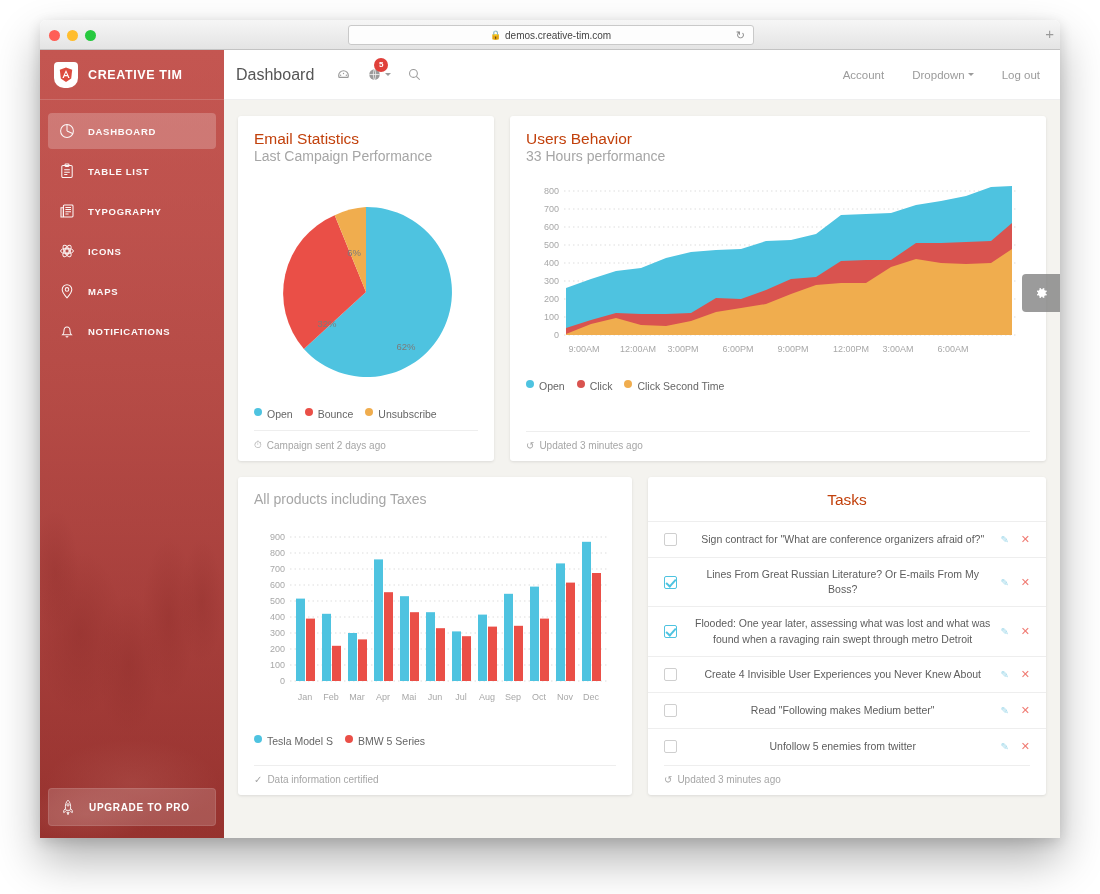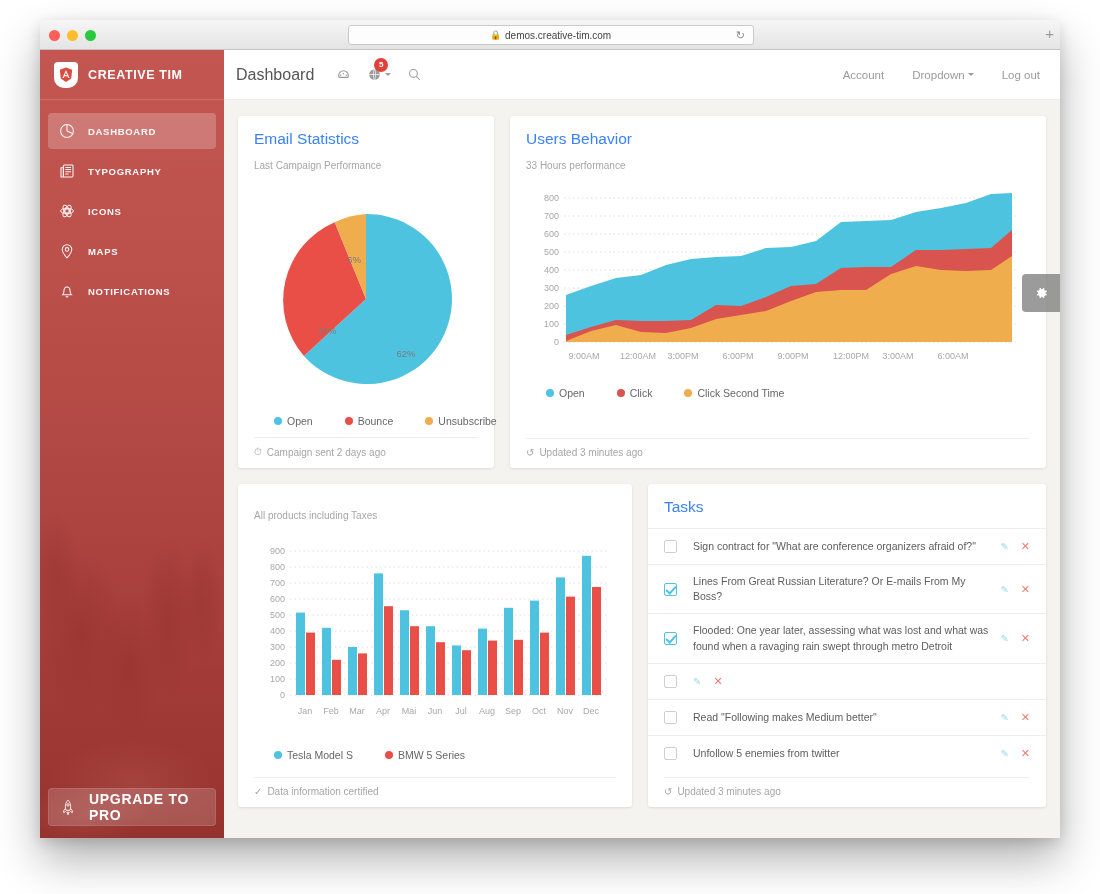--- a/index.html
+++ b/index.html
@@ -86,21 +86,21 @@
       radial-gradient(ellipse 90px 40px at 25% 97%, rgba(232,165,158,0.28), transparent 70%),
       linear-gradient(180deg,
         #c45651 0%, #c15550 26%, #bb4f4a 46%,
         #b14744 62%, #a73f3c 78%, #9d3734 92%, #97332f 100%);
   }
   #sidebar-photo::after {
     content: "";
     position: absolute; inset: 0;
     background: linear-gradient(180deg, rgba(196,86,81,0.55), rgba(150,50,46,0.55));
   }
-  #sidebar-inner { position: relative; z-index: 2; height: 100%; }
+  #sidebar-inner { position: relative; z-index: 2; height: 100%; text-align: center; }
 
   #brand {
     height: 50px;
     display: flex; align-items: center;
     padding: 0 14px;
     border-bottom: 1px solid rgba(255,255,255,0.16);
   }
   #brand-logo {
     width: 24px; height: 26px;
     background: #ffffff;
@@ -144,21 +144,21 @@
     left: 8px; right: 8px; bottom: 12px;
     height: 38px;
     background: rgba(255,255,255,0.17);
     border: 1px solid rgba(255,255,255,0.10);
     border-radius: 4px;
     display: flex; align-items: center; padding: 0 6px;
     cursor: pointer;
     z-index: 3;
   }
   #upgrade-label {
-    color: #fff; font-size: 14px; font-weight: bold;
+    color: #fff; font-size: 10px; font-weight: bold;
     letter-spacing: 0.7px; margin-left: 8px;
   }
 
   
   #main { flex: 1; display: flex; flex-direction: column; min-width: 0; }
 
   #topnav {
     height: 50px;
     background: #ffffff;
     display: flex; align-items: center;
@@ -197,33 +197,33 @@
   .row { display: flex; gap: 16px; }
   .row + .row { margin-top: 16px; }
 
   .card {
     background: #fff;
     border-radius: 3px;
     box-shadow: 0 1px 3px rgba(0,0,0,0.10);
     display: flex; flex-direction: column;
   }
   .card-head { padding: 14px 16px 4px 16px; }
-  .card-title { font-size: 15.5px; color: #3b82f6; font-weight: normal; }
-  .card-sub { font-size: 10px; color: #a6a6a6; margin-top: 12px; }
+  .card-title { font-size: 15.5px; color: #c2410c; font-weight: normal; }
+  .card-sub { font-size: 14px; color: #a6a6a6; margin-top: 0; }
   .card-body { flex: 1; padding: 0 16px; position: relative; }
   .card-foot {
     margin: 0 16px;
     border-top: 1px solid #eeeeee;
     padding: 8px 0 10px 0;
     font-size: 10px; color: #a6a6a6;
     display: flex; align-items: center; gap: 5px;
   }
 
   .legend { display: flex; gap: 12px; align-items: center; padding: 6px 0 10px 0; }
-  .legend-item { display: flex; align-items: center; gap: 5px; font-size: 10.5px; color: #666; margin-left: 20px; }
+  .legend-item { display: flex; gap: 5px; font-size: 10.5px; color: #666; }
   .dot { width: 8px; height: 8px; border-radius: 50%; display: inline-block; }
 
   
   .axlabel { font-family: "Liberation Sans", sans-serif; font-size: 9px; fill: #a8a8a8; }
   .pielabel { font-family: "Liberation Sans", sans-serif; font-size: 9.5px; fill: #7b7b7b; }
 
   
   #tasks-list { border-top: 1px solid #eeeeee; }
   .task-row {
     display: flex; align-items: center;
@@ -304,20 +304,30 @@
 
         <ul id="nav">
           <li class="nav-item active">
             <span class="nav-icon">
               <svg width="16" height="16" viewBox="0 0 20 20" fill="none" stroke="#fff" stroke-width="1.3">
                 <circle cx="10" cy="10" r="8"></circle>
                   <path d="M10 10 L10 2 M10 10 L17 13"></path>
               </svg>
             </span>
             <span class="nav-label">DASHBOARD</span>
+          </li>
+          <li class="nav-item">
+            <span class="nav-icon">
+              <svg width="16" height="16" viewBox="0 0 20 20" fill="none" stroke="#fff" stroke-width="1.3">
+                <rect x="3.5" y="3" width="13" height="15" rx="1.5"></rect>
+                <rect x="7.5" y="1.2" width="5" height="3" rx="1"></rect>
+                <path d="M6.5 8.5h7M6.5 11.5h7M6.5 14.5h4"></path>
+              </svg>
+            </span>
+            <span class="nav-label">TABLE LIST</span>
           </li>
           <li class="nav-item">
             <span class="nav-icon">
               <svg width="16" height="16" viewBox="0 0 20 20" fill="none" stroke="#fff" stroke-width="1.3">
                 <path d="M2.5 6h3v11.5h-3z"></path>
                   <rect x="5.5" y="2.5" width="12" height="15" rx="1.2"></rect>
                 <path d="M8 5.5h7M8 8.2h7M8 11h7M8 13.8h4"></path>
               </svg>
             </span>
             <span class="nav-label">TYPOGRAPHY</span>
@@ -608,21 +618,21 @@
                   <span>BMW 5 Series</span>
                 </span>
               </div>
             </div>
             <div class="card-foot">
               <span>✓</span>
               <span>Data information certified</span>
             </div>
           </section>
 
-          <section class="card" style="width:464px;">
+          <section class="card" style="width:464px;text-align:center;">
             <div class="card-head" style="padding-bottom:12px;">
               <h2 class="card-title">Tasks</h2>
             </div>
             <div id="tasks-list">
 
               <div class="task-row">
                 <span class="task-check"></span>
                 <span class="task-text">Sign contract for "What are conference organizers afraid of?"</span>
                 <span class="task-actions">
                   <span class="task-edit">✎</span>
@@ -643,20 +653,21 @@
                 <span class="task-check checked"></span>
                 <span class="task-text">Flooded: One year later, assessing what was lost and what was found when a ravaging rain swept through metro Detroit</span>
                 <span class="task-actions">
                   <span class="task-edit">✎</span>
                   <span class="task-del">✕</span>
                 </span>
               </div>
 
               <div class="task-row">
                 <span class="task-check"></span>
+                <span class="task-text">Create 4 Invisible User Experiences you Never Knew About</span>
                 <span class="task-actions">
                   <span class="task-edit">✎</span>
                   <span class="task-del">✕</span>
                 </span>
               </div>
 
               <div class="task-row">
                 <span class="task-check"></span>
                 <span class="task-text">Read "Following makes Medium better"</span>
                 <span class="task-actions">

